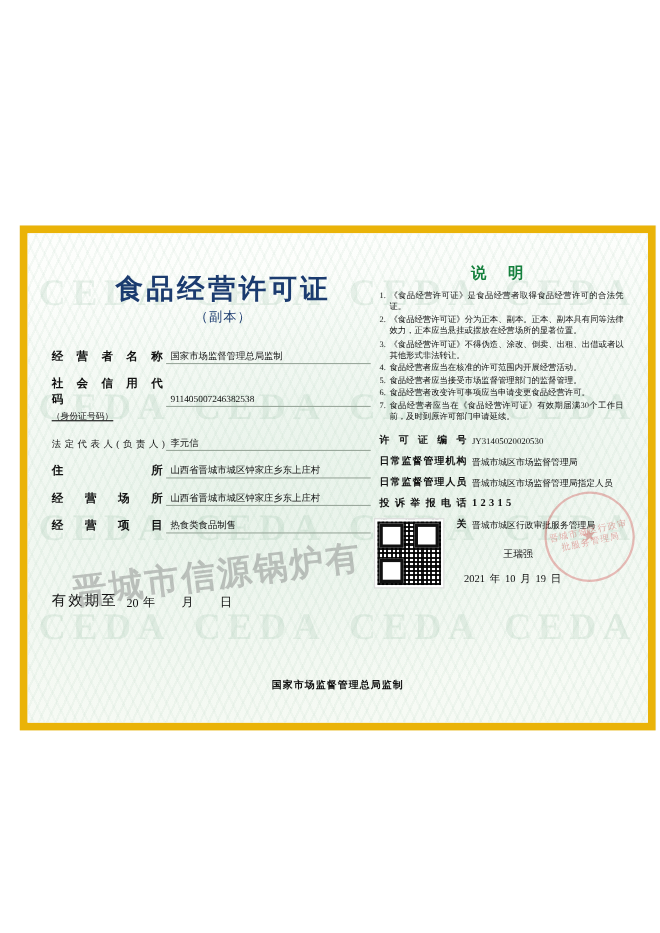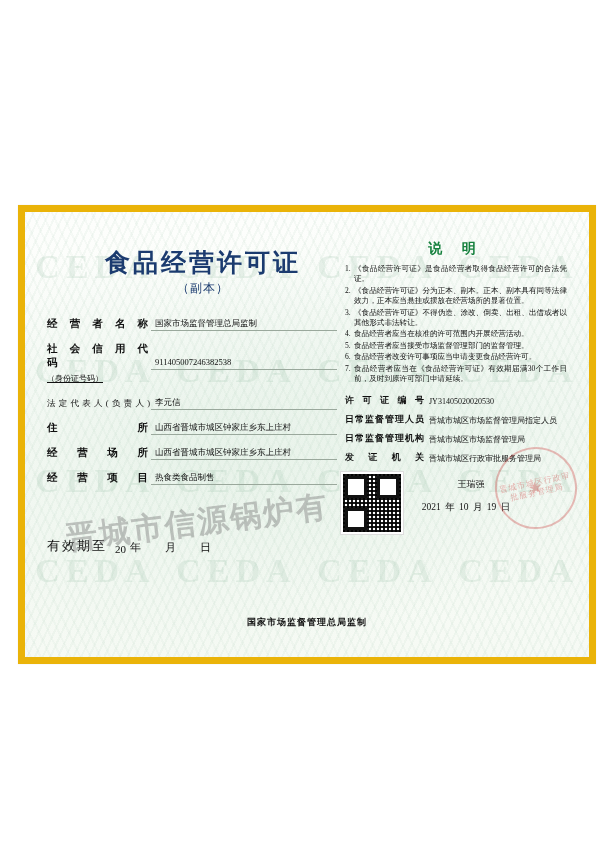--- a/index.html
+++ b/index.html
@@ -277,26 +277,30 @@
           <span class="t">食品经营者应当在《食品经营许可证》有效期届满30个工作日前，及时到原许可部门申请延续。</span>
         </div>
       </div>
 
       <div class="rrows">
         <div class="rrow">
           <div class="rlab">许 可 证 编 号</div>
           <div class="rval">JY31405020020530</div>
         </div>
         <div class="rrow">
+          <div class="rlab">日常监督管理机构</div>
+          <div class="rval">晋城市城区市场监督管理局</div>
+        </div>
+        <div class="rrow">
           <div class="rlab">日常监督管理人员</div>
           <div class="rval">晋城市城区市场监督管理局指定人员</div>
         </div>
         <div class="rrow">
-          <div class="rlab">日常监督管理机构</div>
-          <div class="rval">晋城市城区市场监督管理局</div>
+          <div class="rlab">投诉举报电话</div>
+          <div class="rval phone">12315</div>
         </div>
         <div class="rrow">
           <div class="rlab">发 证 机 关</div>
           <div class="rval">晋城市城区行政审批服务管理局</div>
         </div>
       </div>
 
       <div class="signer">王瑞强</div>
 
       <div class="dateline">

